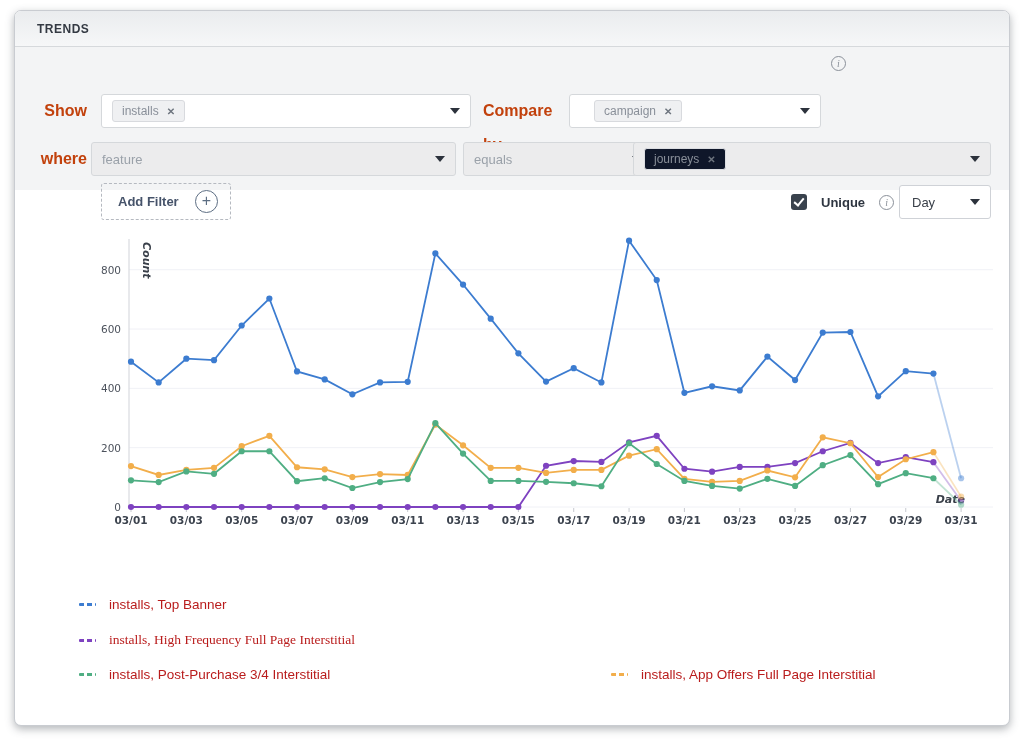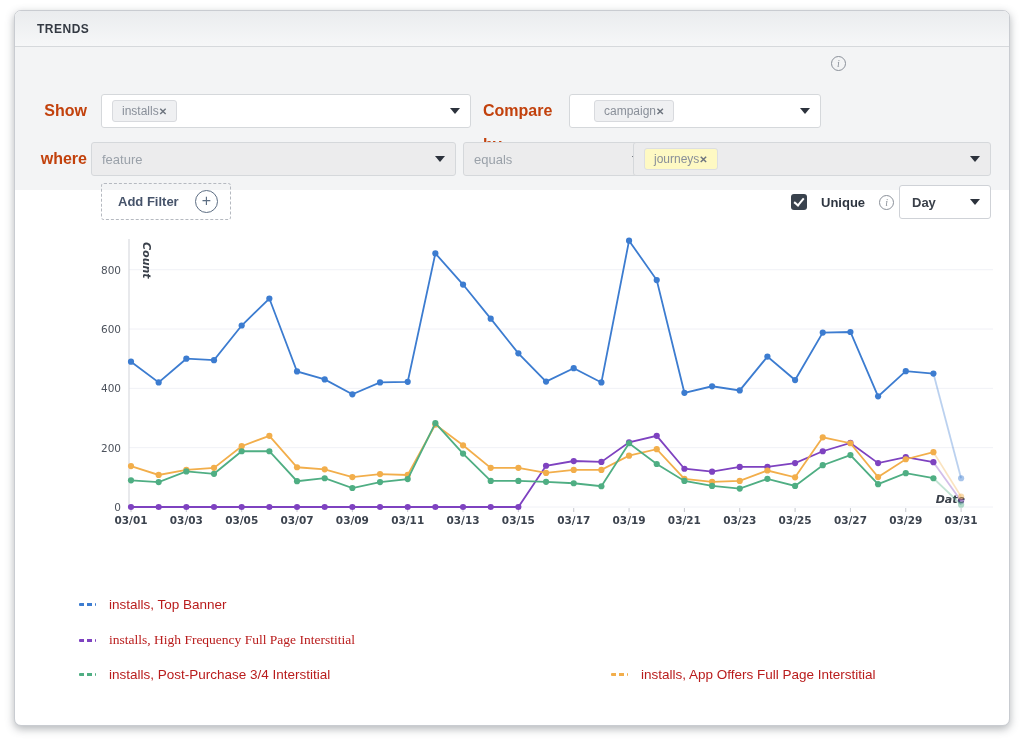--- a/index.html
+++ b/index.html
@@ -14,43 +14,43 @@
 
   .filters { position:absolute; left:0; top:36px; width:100%; height:143px; background:#f3f4f5; }
 
   .flabel { position:absolute; font-size:16px; font-weight:bold; color:#c2410c; text-align:right; line-height:34px; }
   .dd { position:absolute; height:34px; border:1px solid #d5d8db; border-radius:3px; background:#fff;
         display:flex; align-items:center; padding:0 10px; }
   .dd.gray { background:#ececed; }
   .dd .ph { font-size:13px; color:#9aa1a9; }
   .caret { position:absolute; right:10px; top:50%; transform:translateY(-50%); width:0; height:0;
            border-left:5px solid transparent; border-right:5px solid transparent; border-top:6px solid #2c323c; }
-  .tag { display:inline-flex; align-items:center; height:22px; padding:0 9px;
+  .tag { display:inline-flex; align-items:center; gap:8px; height:22px; padding:0 9px;
          background:#eff0f2; border:1px solid #d8dade; border-radius:3px; font-size:12px; color:#898f99; }
-  .tag.lite { background:#fef9c3; border-color:#dcdee2; }
+  .tag.lite { background:#0f172a; border-color:#dcdee2; }
   .tag .x { font-size:10px; color:#6d747e; font-weight:bold; cursor:pointer; }
 
   .info { display:inline-block; width:15px; height:15px; border:1px solid #8a9099; border-radius:50%;
           color:#8a9099; font-size:10px; line-height:13px; text-align:center; font-family:"Liberation Serif",serif; font-style:italic; }
   .info1 { position:absolute; left:816px; top:9px; }
 
   .addf { position:absolute; left:86px; top:136px; width:130px; height:37px; border:1px dashed #b5b9c0;
           border-radius:3px; display:flex; align-items:center; justify-content:space-between; padding:0 12px 0 16px; cursor:pointer; }
   .addf .lbl { font-size:13px; font-weight:bold; color:#46536a; }
   .plus { width:23px; height:23px; border:1.4px solid #5d6e83; border-radius:50%; color:#5d6e83;
           font-size:16px; line-height:20px; text-align:center; font-weight:400; }
 
   .uniq { position:absolute; left:776px; top:138px; height:34px; display:flex; align-items:center; gap:14px; }
   .chk { width:16px; height:16px; background:#39424d; border-radius:3px; position:relative; cursor:pointer; }
   .chk::after { content:""; position:absolute; left:5px; top:2px; width:4px; height:8px;
                 border:solid #fff; border-width:0 2px 2px 0; transform:rotate(40deg); }
   .uniq .lbl { font-size:13px; font-weight:bold; color:#2e3540; }
 
   .dayd { position:absolute; left:884px; top:138px; width:92px; height:34px; background:#fff;
-          border:1px solid #cfd2d7; border-radius:3px; display:flex; align-items:center; padding:0 12px;font-weight:bold; }
+          border:1px solid #cfd2d7; border-radius:3px; display:flex; align-items:center; padding:0 12px; }
   .dayd .val { font-size:13px; color:#3a4049; }
 
   .chart-wrap { position:absolute; left:0; top:200px; width:996px; height:330px; }
   .ax  { font-family:"DejaVu Sans",sans-serif; font-size:10.5px; fill:#4c525c; }
   .axb { font-weight:bold; fill:#3c434e; }
   .axt { font-family:"DejaVu Sans",sans-serif; font-style:italic; font-weight:bold; font-size:11px; fill:#3a404a; }
 
   .legend-item { position:absolute; display:flex; align-items:center; gap:13px; cursor:pointer; }
   .legend-marker { width:17px; height:3px; border-radius:1px; }
   .legend-item .lbl { font-size:13.5px; color:#b91c1c; }

